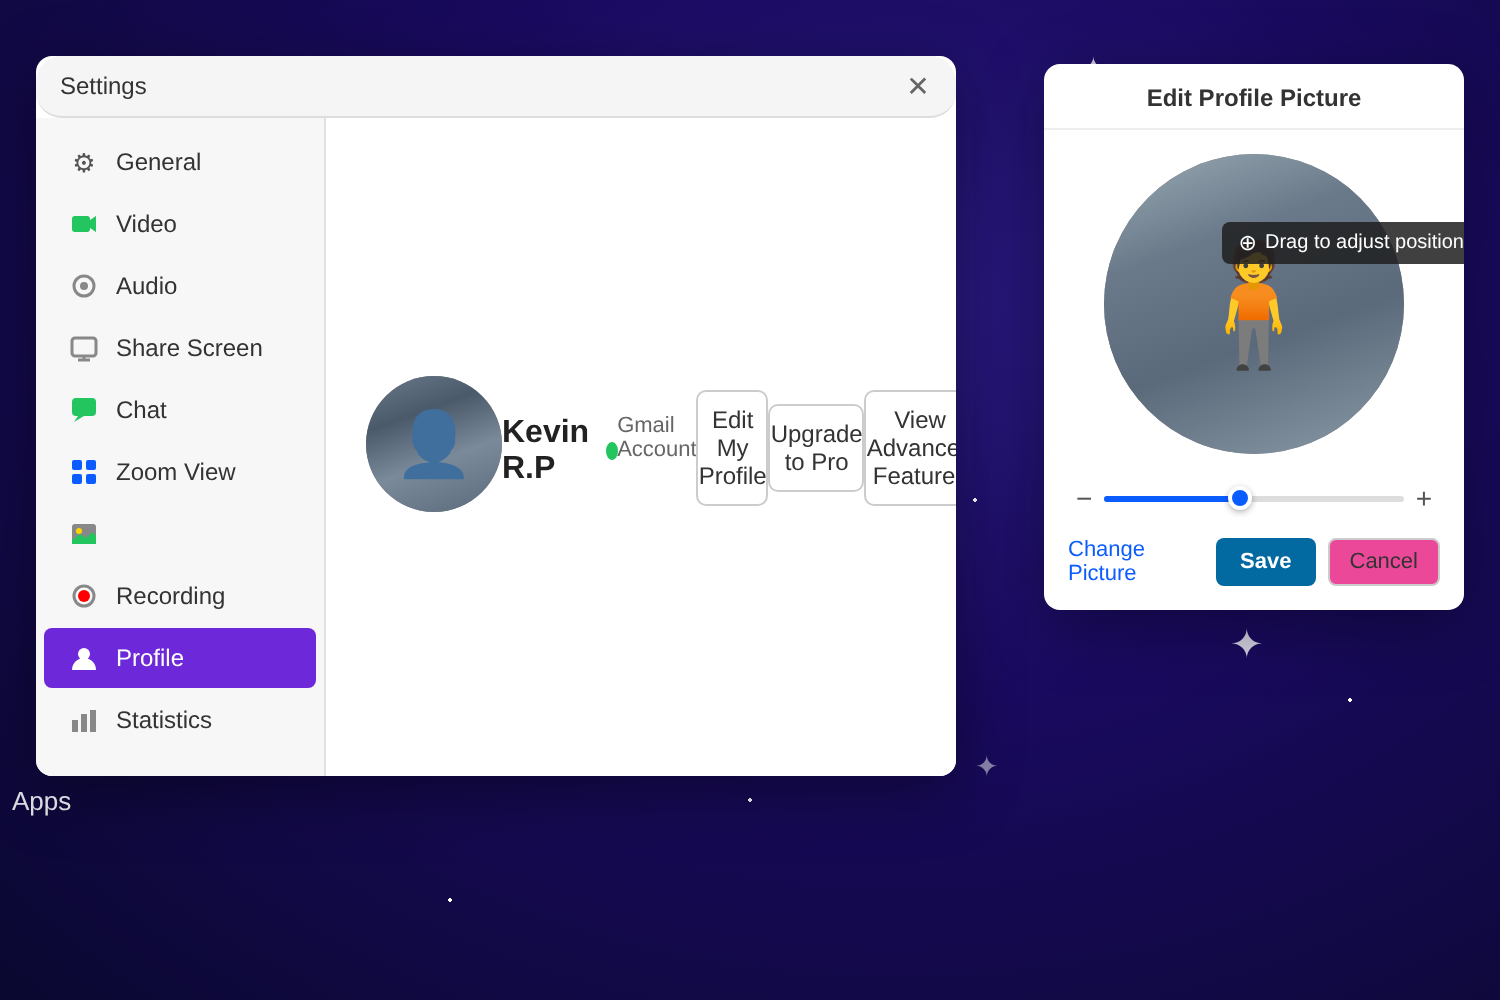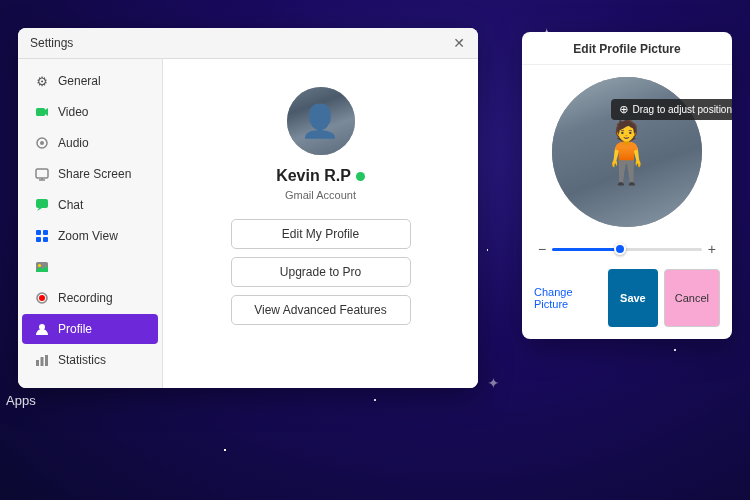--- a/index.html
+++ b/index.html
@@ -60,20 +60,21 @@
     }
 
     .title-bar {
       display: flex;
       align-items: center;
       justify-content: space-between;
       padding: 8px 12px;
       background: #f5f5f5;
       border-bottom: 1px solid #ddd;
       flex-shrink: 0;
+      border-radius: 13px;
     }
     .title-bar-title {
       font-size: 12px;
       color: #333;
       font-weight: 500;
     }
     .close-btn {
       width: 14px;
       height: 14px;
       cursor: pointer;
@@ -126,21 +127,21 @@
       justify-content: center;
       font-size: 13px;
       flex-shrink: 0;
       color: #555;
     }
 
     
     .main-content {
       flex: 1;
       display: flex;
-      flex-direction: column;
+      flex-direction: row;
       align-items: center;
       padding: 28px 20px 20px;
       background: #fff;
       overflow-y: auto;
     }
 
     .avatar-container {
       width: 68px;
       height: 68px;
       border-radius: 50%;
@@ -245,21 +246,21 @@
       position: absolute;
       inset: 0;
       display: flex;
       align-items: center;
       justify-content: center;
       font-size: 60px;
     }
 
     .drag-tooltip {
       position: absolute;
-      top: 22px;
+      top: 34px;
       right: -8px;
       background: rgba(30,30,30,0.85);
       color: #fff;
       font-size: 10px;
       padding: 4px 8px;
       border-radius: 4px;
       white-space: nowrap;
       display: flex;
       align-items: center;
       gap: 4px;
@@ -334,25 +335,25 @@
       background: #0369a1;
       color: #fff;
       border: none;
       border-radius: 4px;
       padding: 5px 12px;
       font-size: 11px;
       cursor: pointer;
       font-weight: 600;
     }
     .cancel-btn {
-      background: #f9a8d4;
+      background: #ec4899;
       color: #333;
       border: 1px solid #ccc;
       border-radius: 4px;
-      padding: 22px 10px;
+      padding: 5px 10px;
       font-size: 11px;
       cursor: pointer;
     }
 
     
     .apps-label {
       position: absolute;
       bottom: 92px;
       left: 6px;
       color: rgba(255,255,255,0.85);

